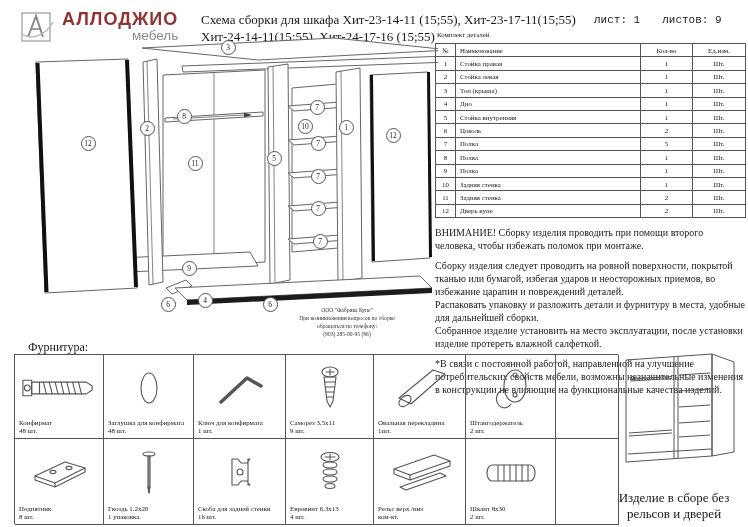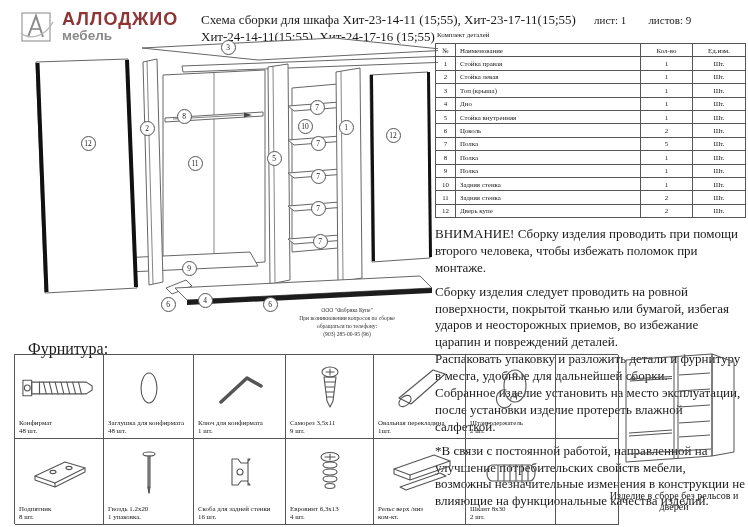--- a/index.html
+++ b/index.html
@@ -5,23 +5,23 @@
   :root { --brand-red:#8e3434; --logo-gray:#8a8a8a; --line:#555; }
   * { box-sizing:border-box; margin:0; padding:0; }
   body { background:#e8e8e8; font-family:"Liberation Serif","DejaVu Serif",serif; }
   .page { position:relative; width:748px; height:527px; background:#ffffff; overflow:hidden; color:#1a1a1a; }
 
   
   .logo { position:absolute; left:20px; top:10px; display:flex; align-items:flex-start; }
   .logo-mark { width:34px; height:34px; }
   .logo-text { margin-left:8px; font-family:"Liberation Sans","DejaVu Sans",sans-serif; line-height:1.05; }
   .logo-brand { color:var(--brand-red); font-weight:bold; font-size:18px; letter-spacing:1px; }
-  .logo-sub { color:var(--logo-gray); font-size:13.5px; font-weight:bold; text-align:left; }
+  .logo-sub { color:var(--logo-gray); font-size:13.5px; font-weight:normal; text-align:right; }
   .doc-title { position:absolute; left:185px; top:12px; width:420px; font-size:13px; line-height:1.3;margin-left:16px; }
-  .sheet-info { position:absolute; left:594px; top:14px; width:150px; font-family:Liberation Serif, serif; font-size:11px; display:flex; gap:22px; }
+  .sheet-info { position:absolute; left:594px; top:14px; width:150px; font-family:Liberation Mono, monospace; font-size:11px; display:flex; gap:22px; }
 
   
   .diagram { position:absolute; left:8px; top:36px; width:430px; height:272px; }
   .diagram svg { width:100%; height:100%; }
   .p { fill:#ffffff; stroke:#666; stroke-width:1; }
   .pl { fill:none; stroke:#666; stroke-width:0.8; }
   .dark { fill:#1c1c1c; stroke:none; }
   .co { position:absolute; width:15px; height:15px; border:1px solid #555; border-radius:50%; background:#fff;
         font-size:7.5px; display:flex; align-items:center; justify-content:center; z-index:5; }
 
@@ -32,37 +32,37 @@
   .tbl-caption { position:absolute; left:437px; top:31px; font-size:6.8px; }
   .parts-table { position:absolute; left:435px; top:43px; width:310px; border-collapse:collapse; font-size:6.9px; table-layout:fixed; }
   .parts-table th, .parts-table td { border:1px solid #555; padding:1px 4px; height:13.4px; text-align:left; font-weight:normal; }
   .parts-table th { text-align:left; }
   .parts-table th:nth-child(1), .parts-table td:nth-child(1) { width:20px; text-align:center; }
   .parts-table th:nth-child(2), .parts-table td:nth-child(2) { width:185px; }
   .parts-table th:nth-child(3), .parts-table td:nth-child(3) { width:52px; text-align:center; }
   .parts-table th:nth-child(4), .parts-table td:nth-child(4) { width:53px; text-align:center; }
 
   
-  .notes { position:absolute; left:435px; top:226px; width:310px; font-size:13px; line-height:1.3; text-align:left; }
+  .notes { position:absolute; left:435px; top:226px; width:310px; font-size:10px; line-height:1.3; text-align:left; }
   .notes p { margin-bottom:7px; }
 
   
-  .hw-heading { position:absolute; left:28px; top:340px; font-size:16px; }
+  .hw-heading { position:absolute; left:28px; top:340px; font-size:12px; }
   .hw-grid { position:absolute; left:14px; top:354px; width:604px; height:170px;
              display:grid; grid-template-columns:89px 90px 92px 88px 92px 90px 63px; grid-template-rows:84px 86px;
              border-top:1px solid #555; border-left:1px solid #555; }
   .hw-cell { border-right:1px solid #555; border-bottom:1px solid #555; display:flex; flex-direction:column; padding:3px 4px 2px 4px; }
   .hw-icon { flex:1; display:flex; align-items:center; justify-content:center; }
   .hw-icon svg { stroke:#555; fill:none; stroke-width:1.1; stroke-linecap:round; stroke-linejoin:round; }
   .hw-label { font-size:6.9px; line-height:1.25; }
 
   
   .assembled { position:absolute; left:616px; top:348px; width:130px; height:122px; }
   .assembled svg { width:100%; height:100%; stroke:#555; fill:none; stroke-width:1; }
-  .assembled-caption { position:absolute; left:600px; top:490px; width:148px; text-align:center; font-size:10px; }
+  .assembled-caption { position:absolute; left:600px; top:490px; width:148px; text-align:center; font-size:13px; }
 </style>
 </head>
 <body>
 
 <div class="page">
 
   <div class="logo">
     <svg class="logo-mark" viewBox="0 0 34 34">
       <rect x="2" y="3" width="28" height="28" fill="none" stroke="#9a9a9a" stroke-width="1.2"></rect>
       <path d="M8,27 L16,6 L23,27" fill="none" stroke="#8a8a8a" stroke-width="2"></path>

